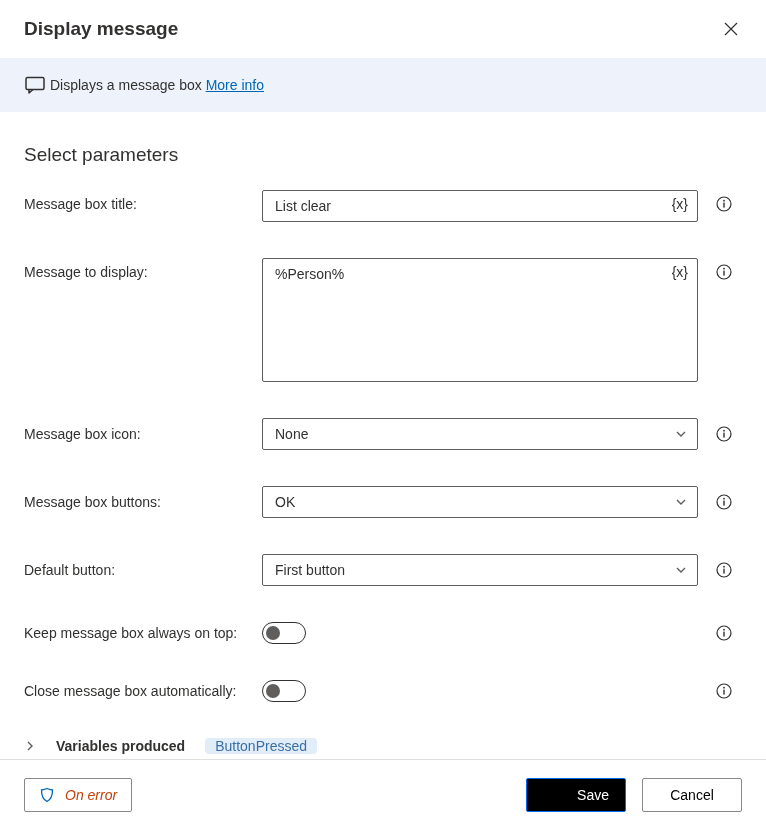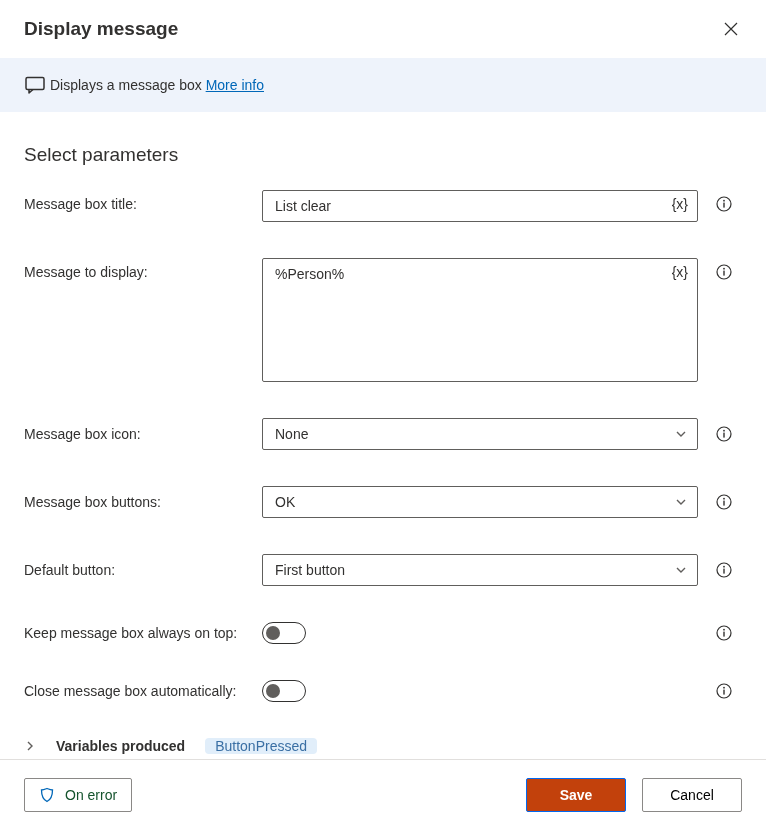--- a/index.html
+++ b/index.html
@@ -170,41 +170,43 @@
     border: 1px solid #8a8886;
     background: #fff;
     border-radius: 2px;
     padding: 8px 16px;
     font-family: inherit;
     font-size: 14px;
     cursor: pointer;
     min-width: 100px;
   }
   .btn-primary {
-    background: #c2410c;
+    background: #000000;
     border-color: #0067f0;
     color: #fff;
-    font-weight: 700;
+    font-weight: 400;
+    text-align: right;
   }
   .footer-right {
     display: flex;
     gap: 16px;
   }
   .onerror-btn {
     display: flex;
     align-items: center;
     gap: 10px;
     border: 1px solid #8a8886;
     background: #fff;
     border-radius: 2px;
     padding: 8px 14px;
     font-family: inherit;
     font-size: 14px;
     cursor: pointer;
-    color: #14532d;
+    color: #c2410c;
+    font-style: italic;
   }
   .onerror-btn svg { display: block; }
   svg { display: block; }
 </style>
 </head>
 <body>
 
 <div class="header">
   <h1>Display message</h1>
   <button class="close-btn" aria-label="Close">

